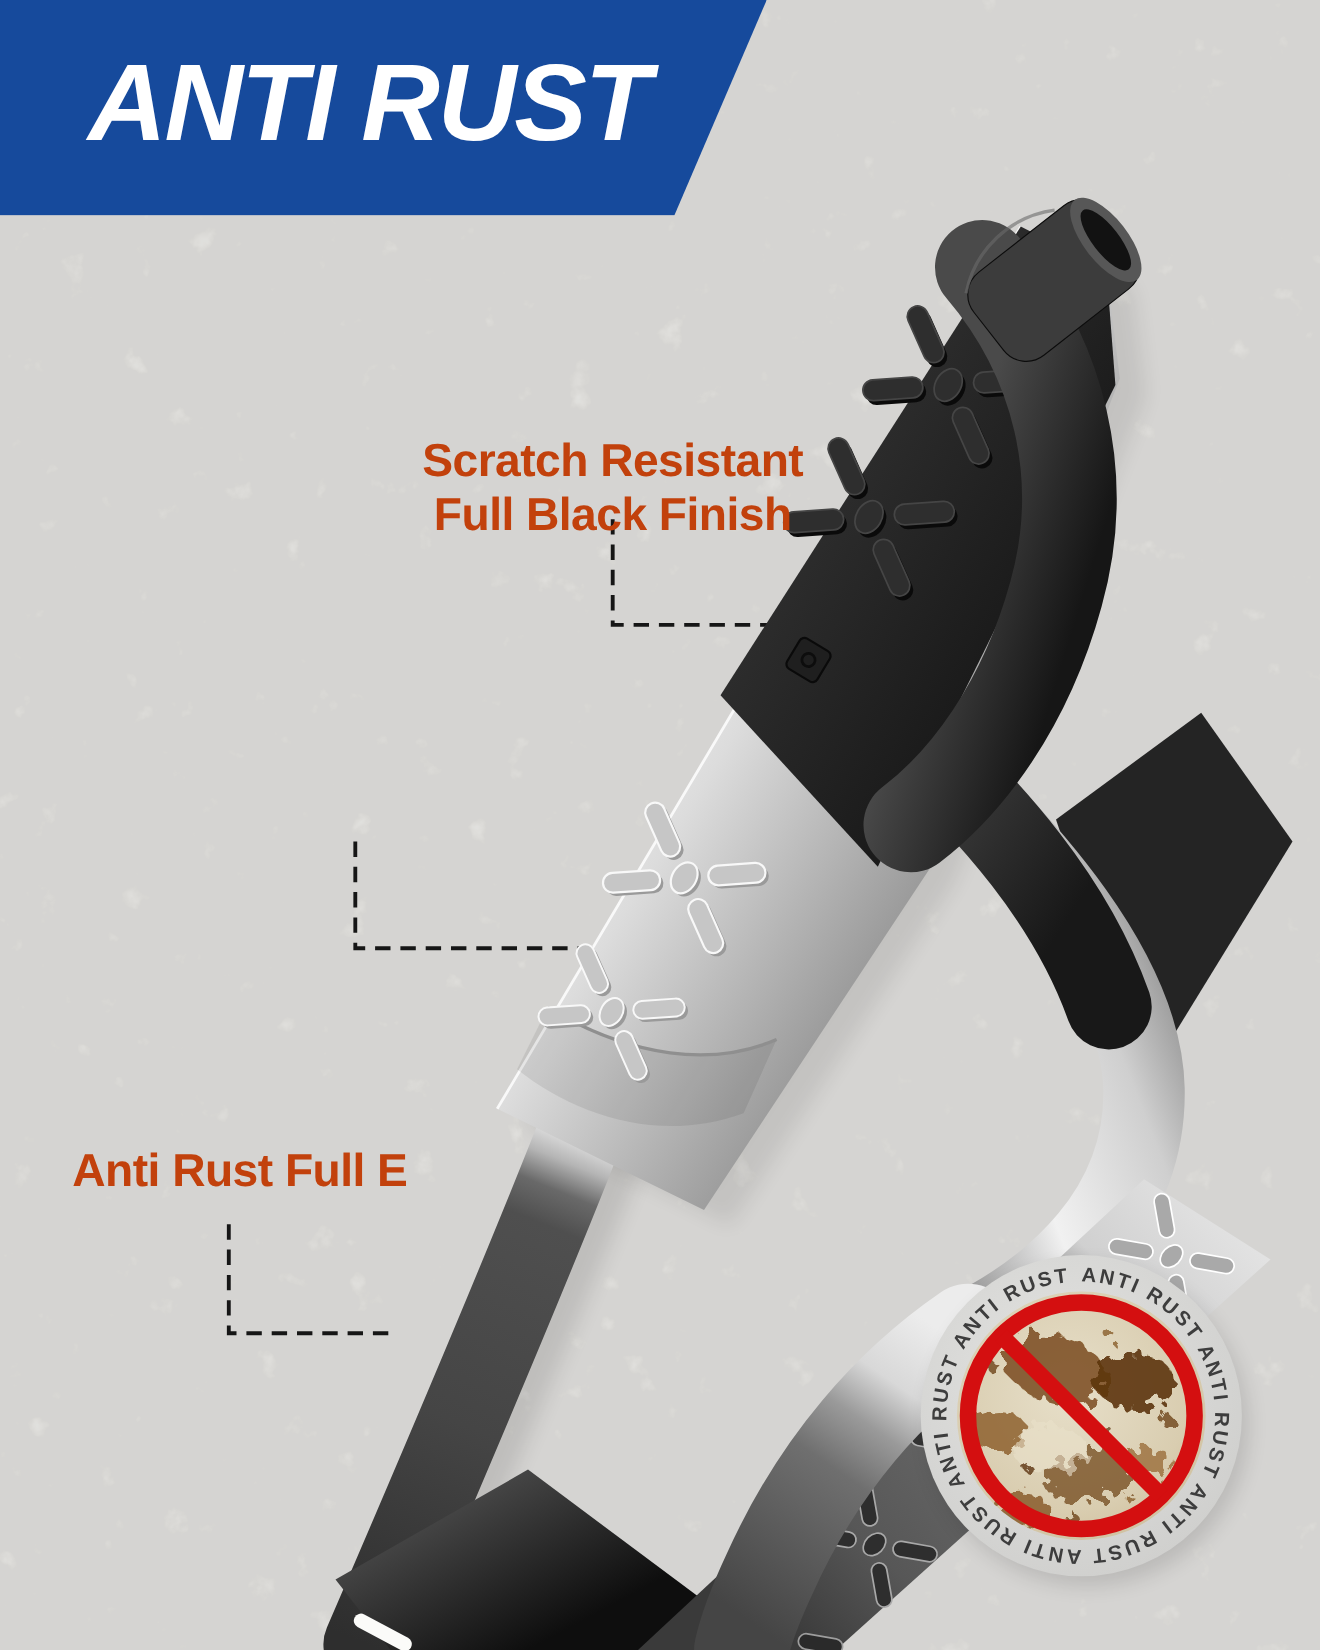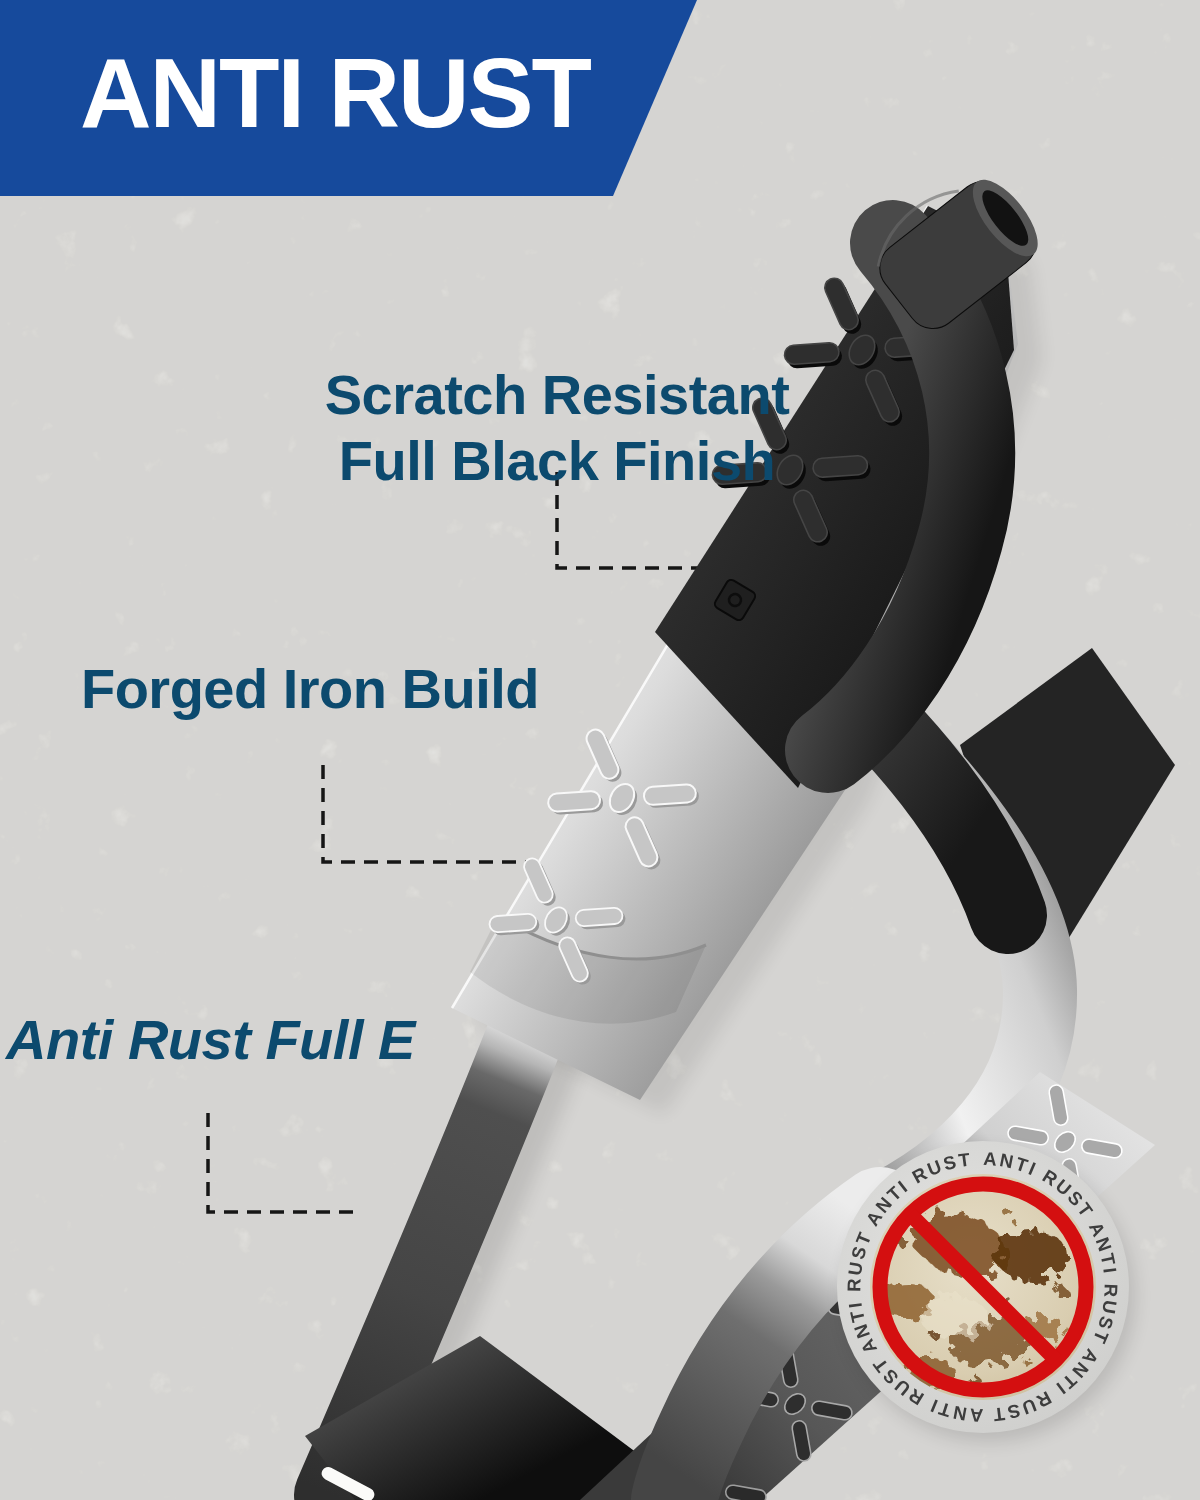--- a/index.html
+++ b/index.html
@@ -10,30 +10,30 @@
   }
   .scene{position:absolute; left:0; top:0; width:1200px; height:1500px; display:block;}
   .banner{
     position:absolute; left:0; top:0; width:700px; height:196px;
     background:#164a9c;
     clip-path:polygon(0 0, 697px 0, 613px 196px, 0 196px);
   }
   .banner-label{
     position:absolute; left:80px; top:50%; transform:translateY(-54%);
     font-size:99px; font-weight:bold; letter-spacing:-2px;
-    color:#ffffff; white-space:nowrap;
+    color:#ffffff; white-space:nowrap;font-style:italic;
   }
   .callout{
-    position:absolute; text-align:center; color:#0c4a6e;
-    font-weight:bold; font-size:56px; line-height:1.17; letter-spacing:-0.5px;
+    position:absolute; text-align:center; color:#c2410c;
+    font-weight:bold; font-size:42px; line-height:1.17; letter-spacing:-0.5px;margin-top:32px;
   }
   .callout div{white-space:nowrap;}
   #callout-1{left:307px; top:362px; width:500px;}
   #callout-2{left:60px;  top:656px; width:500px;}
-  #callout-3{left:6px;   top:1007px; width:404px;font-style:italic;}
+  #callout-3{left:16px;   top:1007px; width:404px;}
 </style>
 </head>
 <body>
 
 <div class="canvas">
 
   <svg class="scene" viewBox="0 0 1200 1500" xmlns="http://www.w3.org/2000/svg">
     <defs>
       <linearGradient id="padSilver" gradientUnits="userSpaceOnUse" x1="470" y1="760" x2="760" y2="940">
         <stop offset="0" stop-color="#f2f2f2"></stop>
@@ -243,19 +243,18 @@
 
   <div class="banner">
     <div class="banner-label">ANTI RUST</div>
   </div>
 
   <div class="callout" id="callout-1">
     <div>Scratch Resistant</div>
     <div>Full Black Finish</div>
   </div>
   <div class="callout" id="callout-2">
-    <div>Forged Iron Build</div>
   </div>
   <div class="callout" id="callout-3">
     <div>Anti Rust Full E</div>
   </div>
 
 </div>
 
 </body></html>

